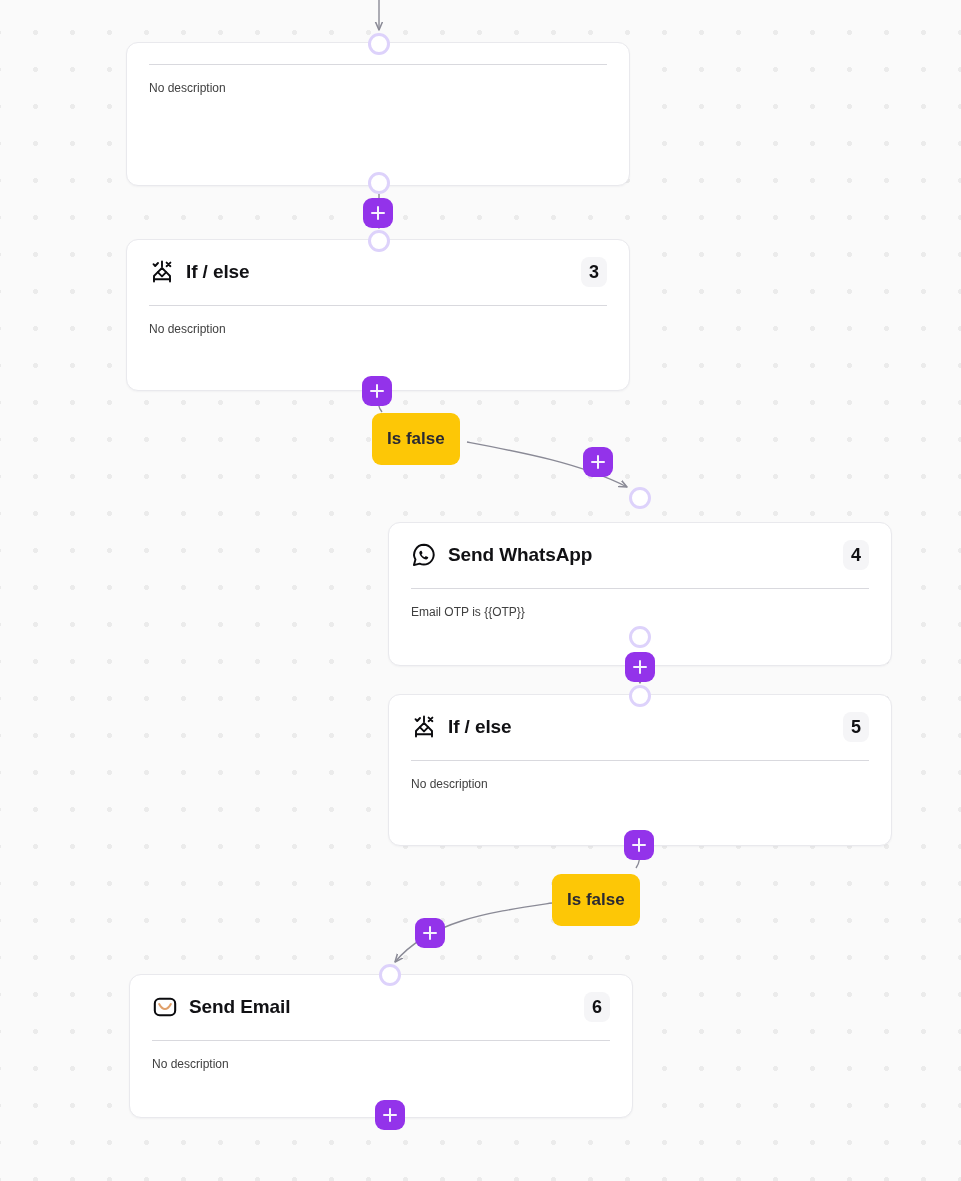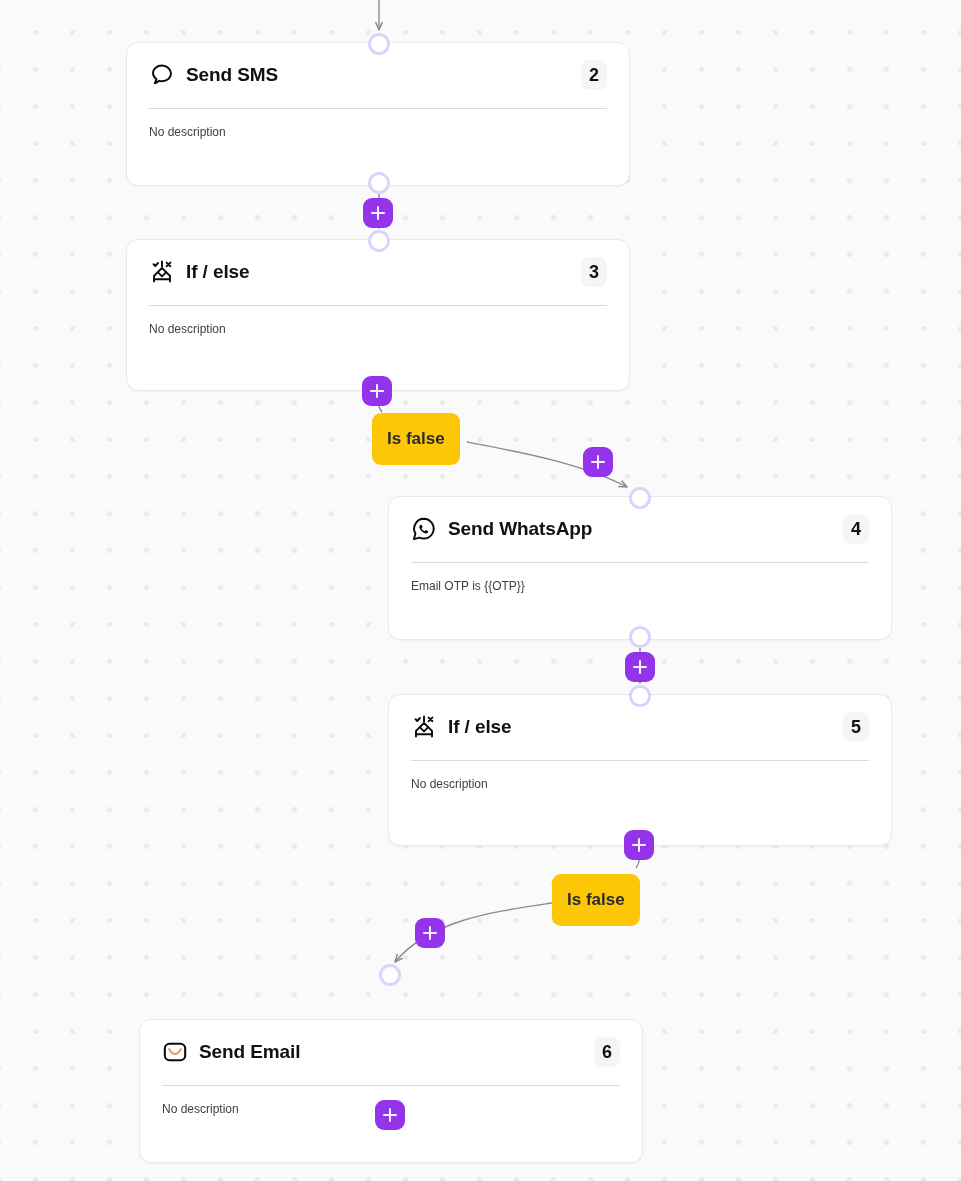--- a/index.html
+++ b/index.html
@@ -163,29 +163,20 @@
     <path d="M378,391 C378,404 378,407 382,412" fill="none" stroke="#8a8a96" stroke-width="1.4"></path>
     <path d="M467,442 C520,452 580,463 627,487" fill="none" stroke="#8a8a96" stroke-width="1.4" marker-end="url(#arrowhead)"></path>
 
     <path d="M640,648 L640,683" fill="none" stroke="#8a8a96" stroke-width="1.4" marker-end="url(#arrowhead)"></path>
 
     <path d="M640,846 C640,858 640,862 636,868" fill="none" stroke="#8a8a96" stroke-width="1.4"></path>
     <path d="M552,903 C492,912 430,920 395,962" fill="none" stroke="#8a8a96" stroke-width="1.4" marker-end="url(#arrowhead)"></path>
   </svg>
 
   <div class="node" style="left:126px; top:42px; width:504px; height:144px;">
-    <div class="node-head">
-      <span class="node-icon">
-        <svg width="26" height="26" viewBox="0 0 24 24" fill="none">
-          <path d="M12 3.2c-4.6 0-8.3 3.1-8.3 7 0 2.25 1.25 4.25 3.2 5.55l-1.5 3.9 4.1-2.25c.8.2 1.65.3 2.5.3 4.6 0 8.3-3.1 8.3-7s-3.7-7.5-8.3-7.5z" stroke="#0b0b0e" stroke-width="1.8" stroke-linejoin="round"></path>
-        </svg>
-      </span>
-      <span class="node-title">Send SMS</span>
-      <span class="node-badge">2</span>
-    </div>
     <div class="node-sep"></div>
     <div class="node-desc">No description</div>
   </div>
 
   <div class="node" style="left:126px; top:239px; width:504px; height:152px;">
     <div class="node-head">
       <span class="node-icon">
         <svg width="26" height="26" viewBox="0 0 26 26" fill="none" stroke="#0b0b0e" stroke-width="1.9" stroke-linecap="round" stroke-linejoin="round">
           <path d="M13 2.5 L13 7.5"></path>
           <path d="M4.5 5.2 L6.2 7 L9 4"></path>
@@ -196,21 +187,21 @@
           <path d="M5 20.2 L21 20.2"></path>
         </svg>
       </span>
       <span class="node-title">If / else</span>
       <span class="node-badge">3</span>
     </div>
     <div class="node-sep"></div>
     <div class="node-desc">No description</div>
   </div>
 
-  <div class="node" style="left:388px; top:496px; width:504px; height:144px;">
+  <div class="node" style="left:388px; top:522px; width:504px; height:144px;">
     <div class="node-head">
       <span class="node-icon">
         <svg width="26" height="26" viewBox="0 0 24 24" fill="none">
           <path d="M12 2.6a9.1 9.1 0 0 0-7.9 13.6L2.7 21.3l5.3-1.35A9.1 9.1 0 1 0 12 2.6z" stroke="#0b0b0e" stroke-width="1.8" stroke-linejoin="round"></path>
           <path d="M9.1 8.0c.3-.05.55.02.72.36l.72 1.5c.13.28.08.5-.12.72l-.5.55c-.15.17-.18.33-.07.53.5 1.0 1.35 1.82 2.38 2.3.22.1.4.07.55-.1l.55-.6c.2-.22.43-.26.7-.13l1.5.73c.33.16.42.42.36.72-.15.76-.93 1.47-1.78 1.5-2.9.08-6.45-3.44-6.42-6.3.02-.85.7-1.6 1.46-1.78z" fill="#0b0b0e"></path>
         </svg>
       </span>
       <span class="node-title">Send WhatsApp</span>
       <span class="node-badge">4</span>
     </div>
@@ -231,21 +222,21 @@
           <path d="M5 20.2 L21 20.2"></path>
         </svg>
       </span>
       <span class="node-title">If / else</span>
       <span class="node-badge">5</span>
     </div>
     <div class="node-sep"></div>
     <div class="node-desc">No description</div>
   </div>
 
-  <div class="node" style="left:139px; top:974px; width:504px; height:144px;margin-top:45px;">
+  <div class="node" style="left:129px; top:974px; width:504px; height:144px;">
     <div class="node-head">
       <span class="node-icon">
         <svg width="26" height="26" viewBox="0 0 24 24" fill="none">
           <rect x="2.6" y="4.4" width="18.8" height="15.2" rx="4.4" stroke="#0b0b0e" stroke-width="1.9"></rect>
           <path d="M6.6 9.3 C8.4 12.6 10.2 13.9 12 13.9 C13.8 13.9 15.6 12.6 17.4 9.3" stroke="#e0a06a" stroke-width="1.9" stroke-linecap="round" stroke-linejoin="round"></path>
         </svg>
       </span>
       <span class="node-title">Send Email</span>
       <span class="node-badge">6</span>
     </div>

